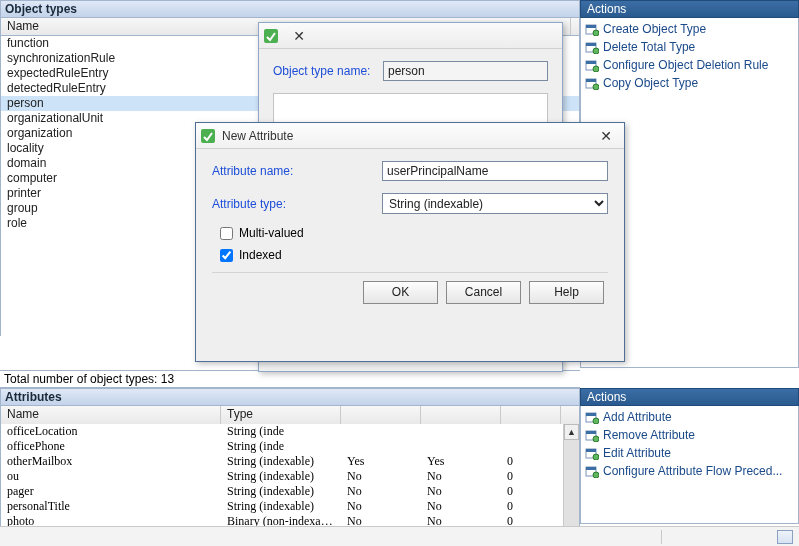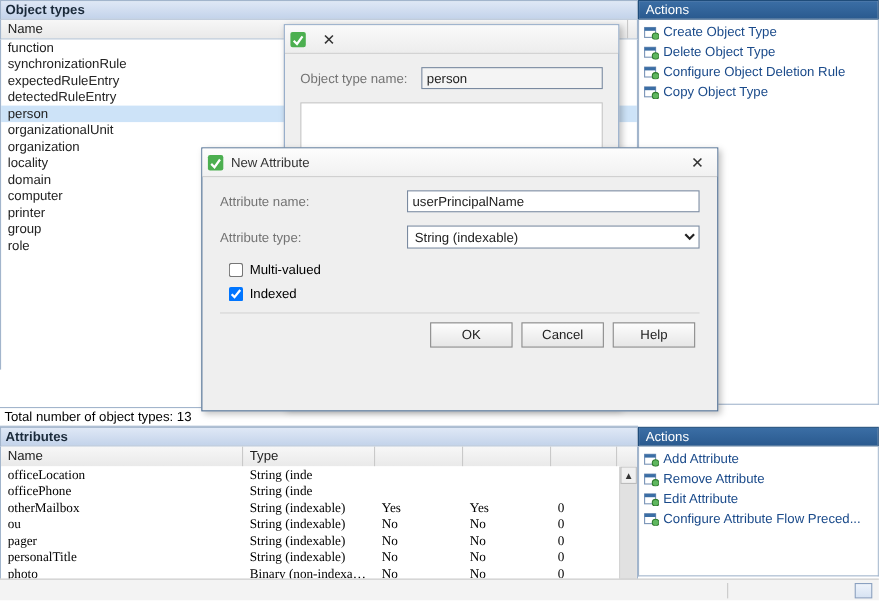--- a/index.html
+++ b/index.html
@@ -54,39 +54,39 @@
 
   
   .dialog { position:absolute; background:#efefef; border:1px solid #4f6f94; box-shadow:2px 2px 6px rgba(0,0,0,.25); }
   .dlg-title { height:26px; display:flex; align-items:center; padding:0 4px; background:#fff; border-bottom:1px solid #d0d0d0; }
   .dlg-title.front { background:linear-gradient(#fdfdfd,#f1f1f1); }
   .dlg-title .ticon { width:16px; height:16px; margin-right:6px; }
   .dlg-title .ttext { flex:1; color:#333; }
   .dlg-title .closebtn { width:28px; height:18px; display:flex; align-items:center; justify-content:center; color:#333; font-size:14px; cursor:default; }
   .dlg-body { padding:12px 16px; }
   .form-row { display:flex; align-items:center; margin-bottom:12px; }
-  .form-label { width:140px; color:#737373; }
+  .form-label { width:140px; color:#1d4ed8; }
   .txt { flex:1; height:20px; border:1px solid #7a8aa0; background:#fff; padding:1px 4px; color:#222; }
   .txt.ro { background:#f4f4f4; }
   select.sel { flex:1; height:21px; border:1px solid #7a8aa0; background:#fff; padding:0 2px; color:#222; }
   .chk-row { display:flex; align-items:center; gap:6px; margin:8px 0 8px 8px; }
   input[type=checkbox]{ width:13px; height:13px; margin:0; }
   .btn-row { display:flex; justify-content:flex-end; gap:8px; margin-top:10px; padding-top:8px; border-top:1px solid #d4d4d4; }
   .btn { width:75px; height:23px; border:1px solid #8a8a8a; background:linear-gradient(#fdfdfd,#e6e6e6); color:#222; text-align:center; line-height:21px; cursor:default; }
 
   
   .dlg-add { left:258px; top:22px; width:305px; height:350px; z-index:5; border-color:#8ea7c6; }
   .dlg-add .dlg-title { background:linear-gradient(#fafafa,#ededed); }
   .dlg-add .dlg-body { padding:12px 14px 8px 14px; }
   .dlg-add .white-area { background:#fff; border:1px solid #c3c3c3; height:180px; margin-top:4px; }
   .dlg-add .btn-row2 { display:flex; justify-content:flex-end; margin:10px 0 8px 0;}
   .dlg-add .btn-row3 { display:flex; justify-content:flex-end; gap:8px; }
 
   
-  .dlg-new { left:183px; top:122px; width:470px; height:240px; z-index:10;margin-top:12px; }
+  .dlg-new { left:195px; top:122px; width:430px; height:240px; z-index:10; }
   .dlg-new .btn-row { padding-right:4px; }
 
   svg { display:block; }
 </style>
 </head>
 <body>
 
 <div class="root">
 
   <div class="left-col">
@@ -207,21 +207,21 @@
             <span>Create Object Type</span>
           </div>
           <div class="action-item">
             <span class="aicon">
               <svg width="14" height="14">
                 <rect x="1" y="3" width="10" height="9" fill="#fff" stroke="#7a94b7"></rect>
                 <rect x="1" y="3" width="10" height="3" fill="#3b6ea5"></rect>
                 <circle cx="11" cy="11" r="3" fill="#5fb75f" stroke="#2e7a2e"></circle>
               </svg>
             </span>
-            <span>Delete Object Type</span>
+            <span>Delete Total Type</span>
           </div>
           <div class="action-item">
             <span class="aicon">
               <svg width="14" height="14">
                 <rect x="1" y="3" width="10" height="9" fill="#fff" stroke="#7a94b7"></rect>
                 <rect x="1" y="3" width="10" height="3" fill="#3b6ea5"></rect>
                 <circle cx="11" cy="11" r="3" fill="#5fb75f" stroke="#2e7a2e"></circle>
               </svg>
             </span>
             <span>Configure Object Deletion Rule</span>

